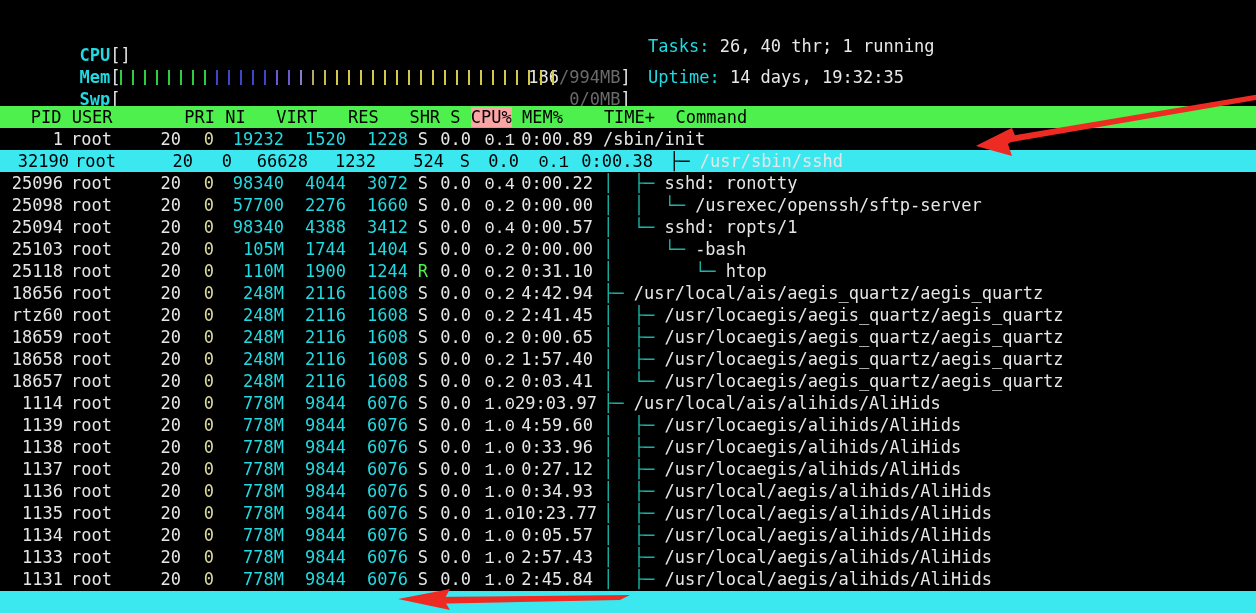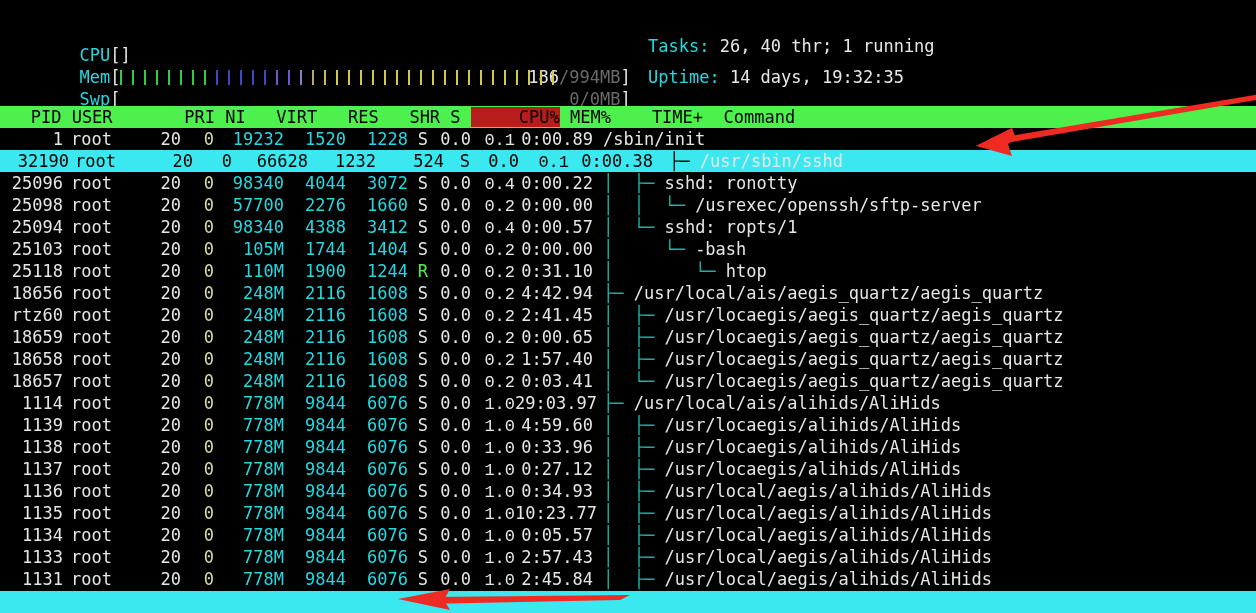--- a/index.html
+++ b/index.html
@@ -28,21 +28,21 @@
   }
   .meter-row {
     position: absolute;
     left: 18px;
     height: 22px;
     white-space: pre;
   }
   .meter-row.r0 { top: 22px; }
   .meter-row.r1 { top: 44px; }
   .meter-row.r2 { top: 66px; }
-  .mlabel { color: #21d9e0; }
+  .mlabel { color: #21d9e0; font-weight: bold; }
   .brk { color: #e6e6e6; }
   .mtrack {
     display: inline-block;
     width: 500px;
     position: relative;
     height: 22px;
     vertical-align: top;
     overflow: hidden;
   }
   .bar {
@@ -76,23 +76,22 @@
     position: absolute;
     left: 0; top: 106px;
     width: 1256px; height: 22px;
     background: #4df04d;
     color: #000000;
     white-space: pre;
     font-size: 17px;
     line-height: 22px;
   }
   .colhead .sorted {
-    background: #b91c1c;
+    background: #fca5a5;
     color: #000000;
-    padding-left: 48px;
   }
 
   
   .rows {
     position: absolute;
     left: 0; top: 128px;
     width: 1256px;
   }
   .prow {
     position: relative;

